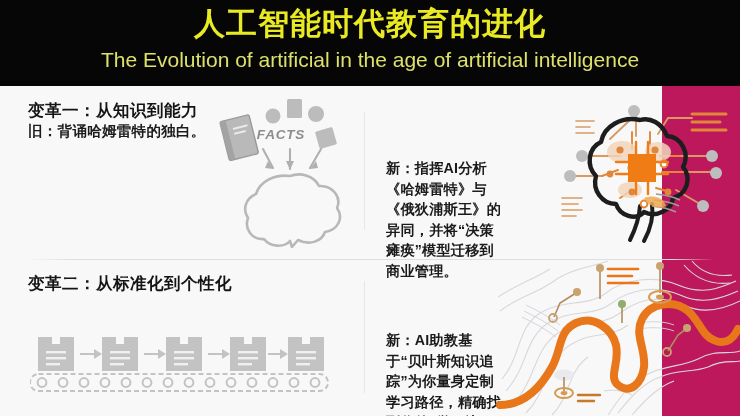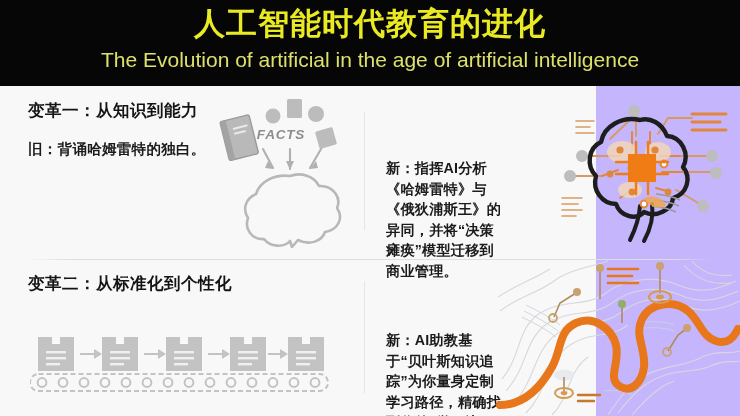--- a/index.html
+++ b/index.html
@@ -2,41 +2,41 @@
 <html><head>
 <meta charset="utf-8">
 <style>
   * { box-sizing: border-box; margin: 0; padding: 0; }
   html, body {
     width: 740px; height: 416px;
     overflow: hidden;
     background: #ffffff;
     font-family: "Liberation Sans", "DejaVu Sans", sans-serif;
   }
-  #root { position: relative; width: 740px; height: 416px; background: #c4b5fd; }
+  #root { position: relative; width: 740px; height: 416px; background: #be185d; }
 
   
   .header {
     position: absolute; left: 0; top: 0; width: 740px; height: 86px;
     background: #070607;
     display: flex; flex-direction: column;
     align-items: center; justify-content: flex-start;
     padding-top: 4px;
   }
   .header .title {
     font-size: 31px; line-height: 40px; font-weight: 700;
     color: #e9ea22; letter-spacing: 1px; white-space: nowrap;
   }
   .header .subtitle {
     font-size: 21px; line-height: 28px; font-weight: 400;
     color: #dde069; white-space: nowrap; margin-top: 2px;
   }
 
   
-  .body { position: absolute; left: 0; top: 86px; width: 596px; height: 330px; background: #f8f8f8; }
+  .body { position: absolute; left: 0; top: 86px; width: 662px; height: 330px; background: #f8f8f8; }
   .section { position: absolute; left: 0; width: 740px; }
   .section.one { top: 0; height: 173px; }
   .section.two { top: 173px; height: 157px; }
 
   .hdivider {
     position: absolute; left: 28px; top: 173px; width: 686px; height: 1px;
     background: linear-gradient(to right, rgba(222,222,222,0), #dedede 6%, #dedede 94%, rgba(222,222,222,0));
   }
   .vdivider {
     position: absolute; width: 1px; background: #e6e6e6;
@@ -48,21 +48,21 @@
   .leftcol { position: absolute; left: 28px; }
   .sec-title {
     font-size: 16.5px; font-weight: 700; color: #141414;
     letter-spacing: 0.5px; white-space: nowrap;
   }
   .sec-old {
     font-size: 14.5px; font-weight: 700; color: #1b1b1b;
     letter-spacing: 0.3px; white-space: nowrap;
   }
   .s1-title { top: 14px; }
-  .s1-old   { top: 54px; }
+  .s1-old   { top: 36px; }
   .s2-title { top: 14px; text-align: right; }
   .s2-old   { top: 44px; }
 
   
   .rightcol {
     position: absolute; left: 386px;
     font-size: 14.2px; line-height: 20.5px;
     font-weight: 700; color: #1b1b1b; letter-spacing: 0.2px;
     width: 118px;
     margin-top: 48px;

